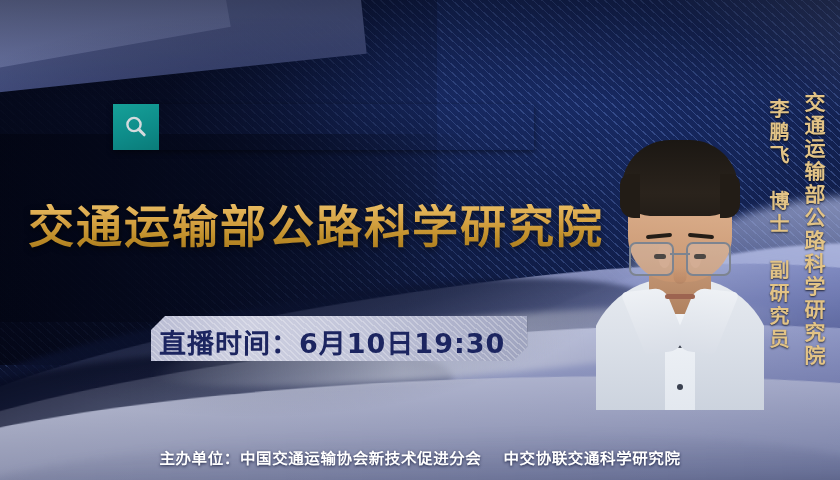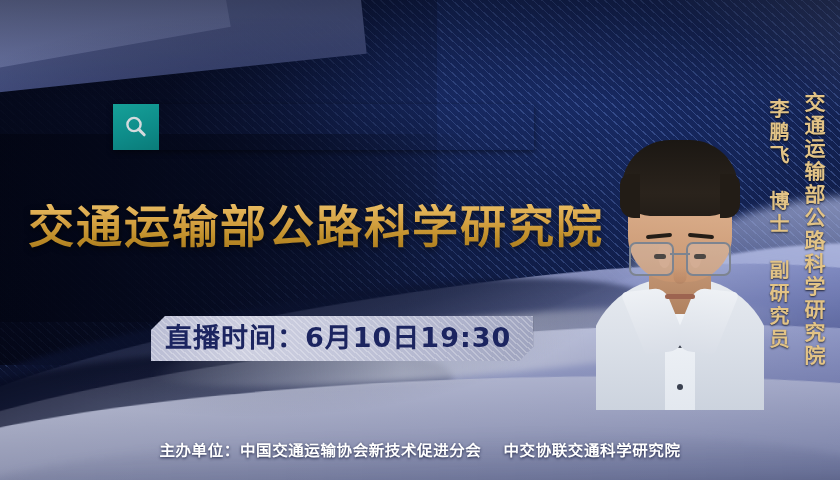--- a/index.html
+++ b/index.html
@@ -193,22 +193,22 @@
     -webkit-background-clip:text;background-clip:text;
     color:transparent;
     filter:drop-shadow(0 2px 3px rgba(0,0,0,0.6));
     white-space:nowrap;
   }
 
   
   .time-pill{
     position:absolute;left:151px;top:316px;
     height:45px;
-    padding:0 22px 0 14px;
-    display:flex;align-items:flex-start;
+    padding:0 22px 0 8px;
+    display:flex;align-items:flex-end;
     background:linear-gradient(105deg,#b9bcd3 0%,#cdcfe0 26%,#c3c6da 52%,#aeb2cb 80%,#9ea3be 100%);
     clip-path:polygon(14px 0, 100% 0, 100% calc(100% - 14px), calc(100% - 14px) 100%, 0 100%, 0 14px);
     box-shadow:0 2px 7px rgba(0,0,0,.45);
     overflow:hidden;
   }
   .time-pill::after{
     content:"";position:absolute;inset:-40%;
     background:repeating-linear-gradient(42deg,
       rgba(255,255,255,0.00) 0px, rgba(255,255,255,0.00) 3px,
       rgba(255,255,255,0.26) 3px, rgba(255,255,255,0.26) 4.4px);
@@ -318,21 +318,21 @@
     font-family:"DejaVu Sans","Liberation Sans",sans-serif;
     color:#e2c386;
     text-shadow:0 1px 2px rgba(0,0,0,.7);
     letter-spacing:2px;
   }
   .v-affil{right:12px;top:92px;font-size:21px;font-weight:600;}
   .v-name{right:47px;top:98px;font-size:20px;font-weight:600;letter-spacing:3px;}
 
   
   .footer{
-    position:absolute;left:0;right:0;bottom:20px;
+    position:absolute;left:0;right:0;bottom:12px;
     text-align:center;
     font-size:15.5px;font-weight:700;letter-spacing:.6px;
     color:#ffffff;
     font-family:"DejaVu Sans","Liberation Sans",sans-serif;
     text-shadow:0 1px 3px rgba(10,16,50,.85);
     white-space:nowrap;
   }
   .footer span{display:inline-block;}
   .f-gap{width:22px;}
 </style>

